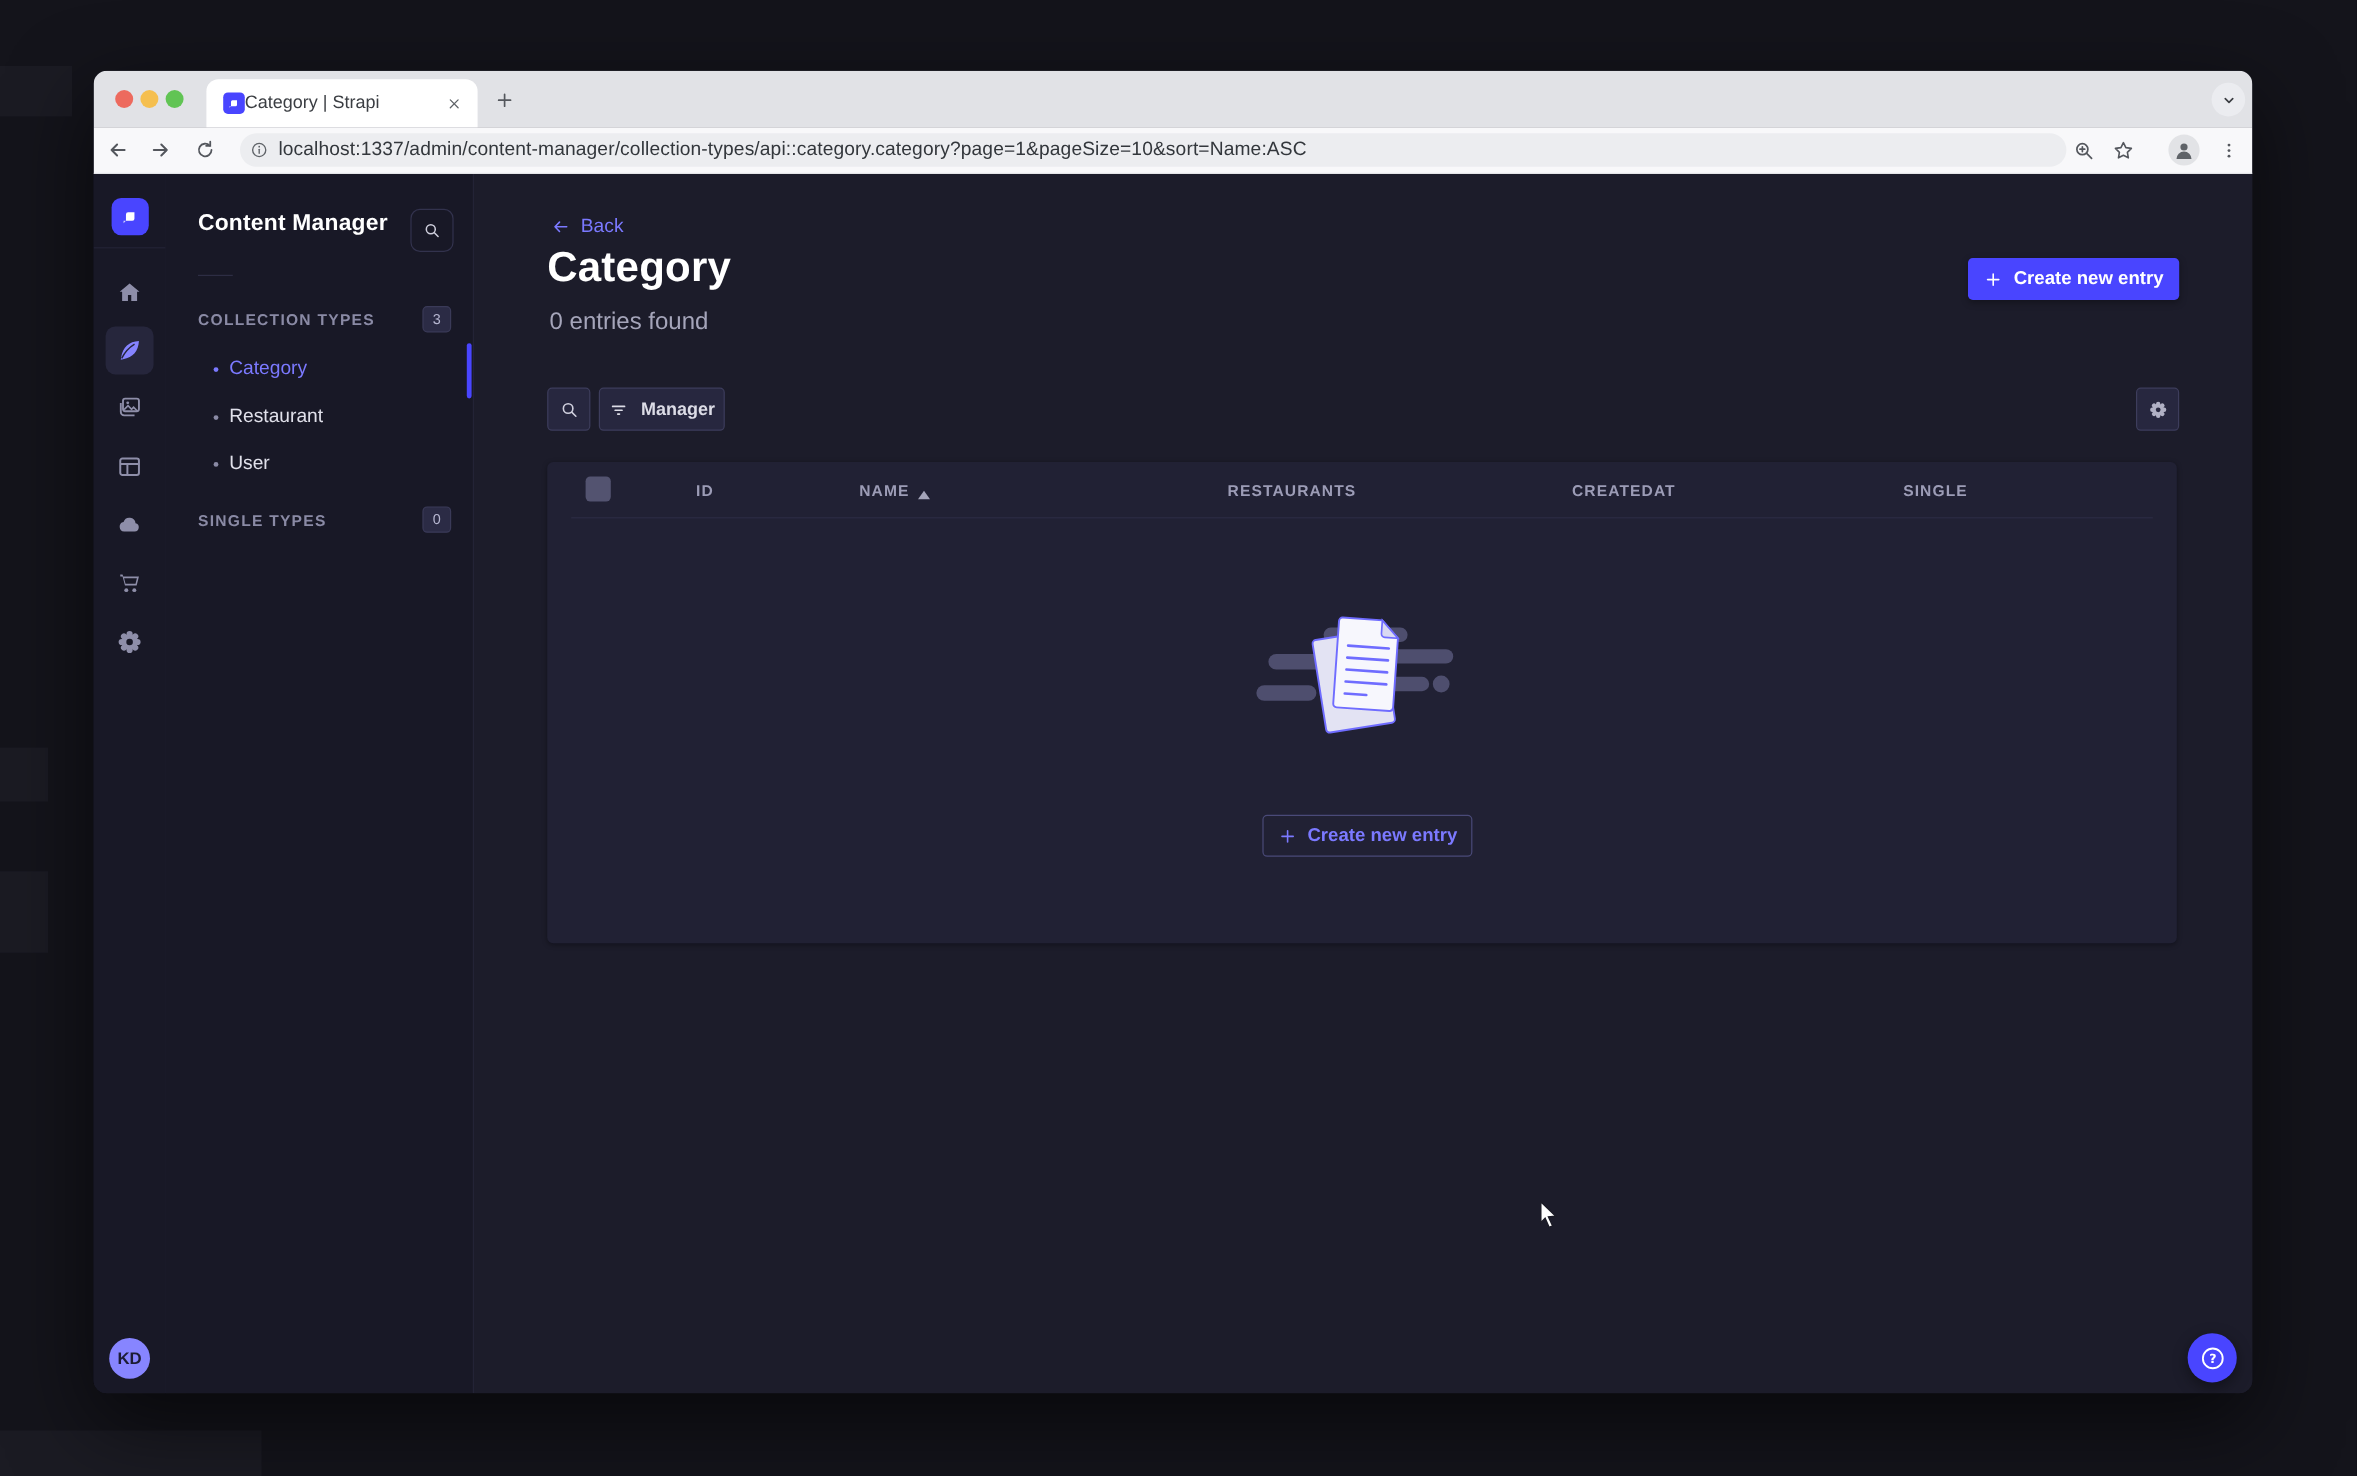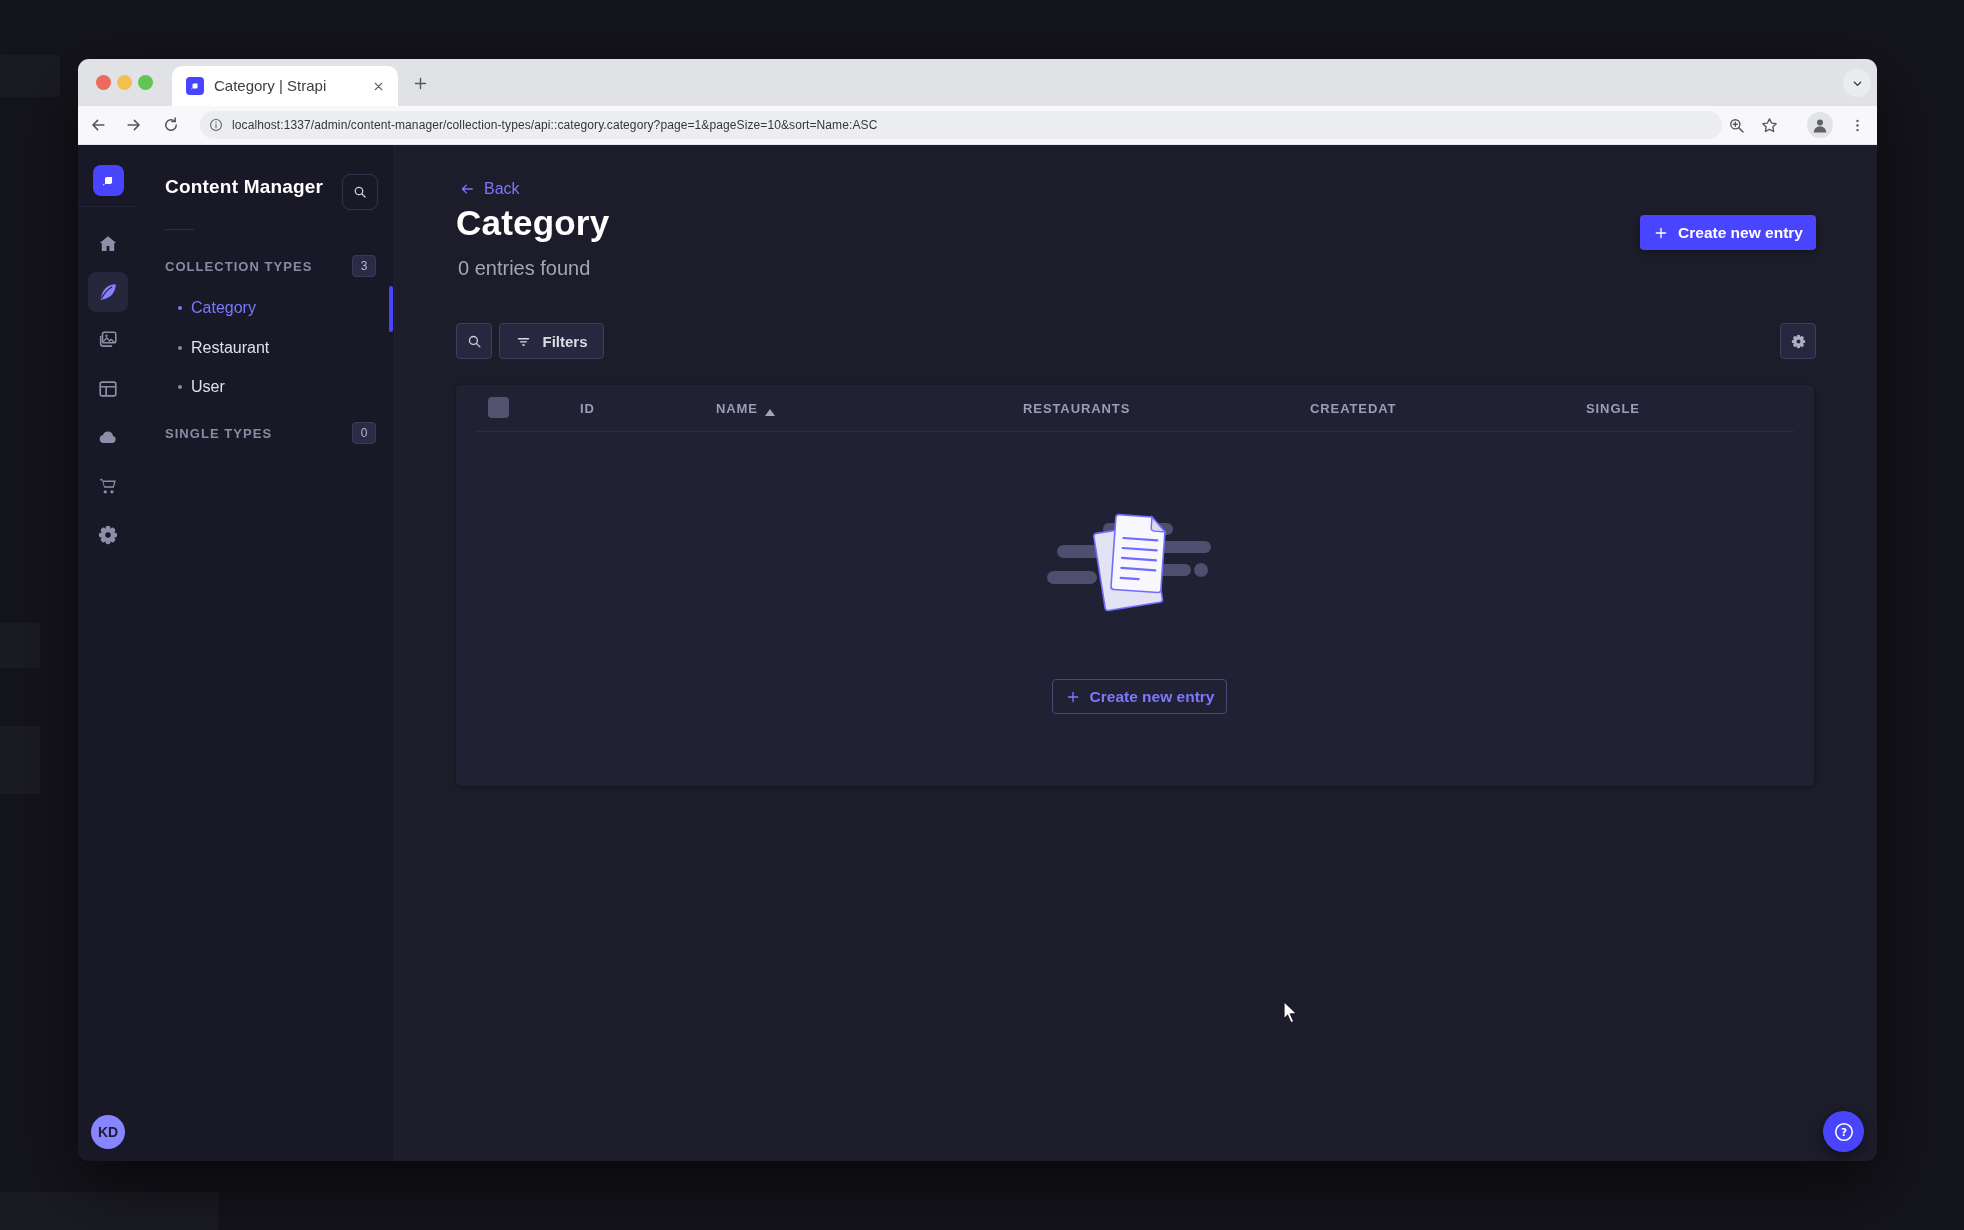--- a/index.html
+++ b/index.html
@@ -10,31 +10,31 @@
 
   
   .window{position:absolute;left:78px;top:59px;width:1799px;height:1102px;border-radius:11px;
           overflow:hidden;box-shadow:0 24px 70px rgba(0,0,0,.6);background:#1c1c2a;}
   .tabstrip{position:absolute;left:0;top:0;width:100%;height:47px;background:#e1e2e6;}
   .tl{position:absolute;top:16px;width:15px;height:15px;border-radius:50%;}
   .tab{position:absolute;left:94px;top:7px;width:226px;height:40px;background:#ffffff;
        border-radius:10px 10px 0 0;display:flex;align-items:center;}
   .tab-favicon{position:absolute;left:14px;top:11px;width:18px;height:18px;border-radius:4px;background:#4945ff;
                display:flex;align-items:center;justify-content:center;}
-  .tab-title{position:absolute;left:42px;top:0;height:40px;line-height:40px;font-size:15px;color:#3b3e43;white-space:nowrap;}
+  .tab-title{position:absolute;left:32px;top:0;height:40px;line-height:40px;font-size:15px;color:#3b3e43;white-space:nowrap;}
   .tab-close{position:absolute;left:196px;top:10px;width:20px;height:20px;display:flex;align-items:center;justify-content:center;border-radius:4px;}
   .newtab{position:absolute;left:330px;top:12px;width:24px;height:24px;display:flex;align-items:center;justify-content:center;}
   .tab-chevron{position:absolute;left:1765px;top:10px;width:28px;height:28px;border-radius:50%;background:#ebecf0;
                display:flex;align-items:center;justify-content:center;}
   .toolbar{position:absolute;left:0;top:47px;width:100%;height:38px;background:#f8f8fa;border-bottom:1px solid #e4e5e8;}
   .navbtn{position:absolute;top:7px;width:24px;height:24px;display:flex;align-items:center;justify-content:center;}
   .urlbar{position:absolute;left:122px;top:5px;width:1522px;height:28px;border-radius:14px;background:#ecedf0;
           display:flex;align-items:center;}
   .url-info{margin-left:8px;display:flex;align-items:center;}
-  .url-text{margin-left:8px;font-size:12px;color:#33373c;white-space:nowrap;letter-spacing:.1px;}
+  .url-text{margin-left:8px;font-size:16px;color:#33373c;white-space:nowrap;letter-spacing:.1px;}
   .chrome-avatar{position:absolute;left:1729px;top:6px;width:26px;height:26px;border-radius:50%;background:#e2e3e6;
                  display:flex;align-items:center;justify-content:center;overflow:hidden;}
 
   
   .app{position:absolute;left:0;top:86px;width:1799px;height:1016px;background:#1c1c2a;}
   .iconbar{position:absolute;left:0;top:0;width:60px;height:100%;background:#181826;border-right:1px solid #232336;}
   .logo{position:absolute;left:15px;top:20px;width:31px;height:31px;border-radius:8px;background:#4945ff;
         display:flex;align-items:center;justify-content:center;}
   .iconbar-divider{position:absolute;left:0;top:61px;width:60px;height:1px;background:#232336;}
   .navicon{position:absolute;left:10px;width:40px;height:40px;border-radius:8px;
@@ -306,21 +306,21 @@
           </svg>
       </div>
       <div class="btn-filters">
         <svg viewBox="0 0 24 24" width="17" height="17">
             <g fill="#dcdce6">
               <rect x="4" y="7" width="16" height="2" rx="1"></rect>
               <rect x="7" y="11.5" width="10" height="2" rx="1"></rect>
               <rect x="10" y="16" width="4" height="2" rx="1"></rect>
             </g>
           </svg>
-        <span>Filters</span>
+        <span>Manager</span>
       </div>
       <div class="tool-sq" style="left:1702px;">
         <svg viewBox="0 0 24 24" width="17" height="17">
             <g fill="#b0b0c4">
               <rect x="9.4" y="2.5" width="5.2" height="19" rx="2.6"></rect>
               <rect x="2.5" y="9.4" width="19" height="5.2" rx="2.6"></rect>
               <rect x="9.4" y="2.5" width="5.2" height="19" rx="2.6" transform="rotate(45 12 12)"></rect>
               <rect x="9.4" y="2.5" width="5.2" height="19" rx="2.6" transform="rotate(-45 12 12)"></rect>
             </g>
             <circle cx="12" cy="12" r="2.8" fill="#27273f"></circle>

